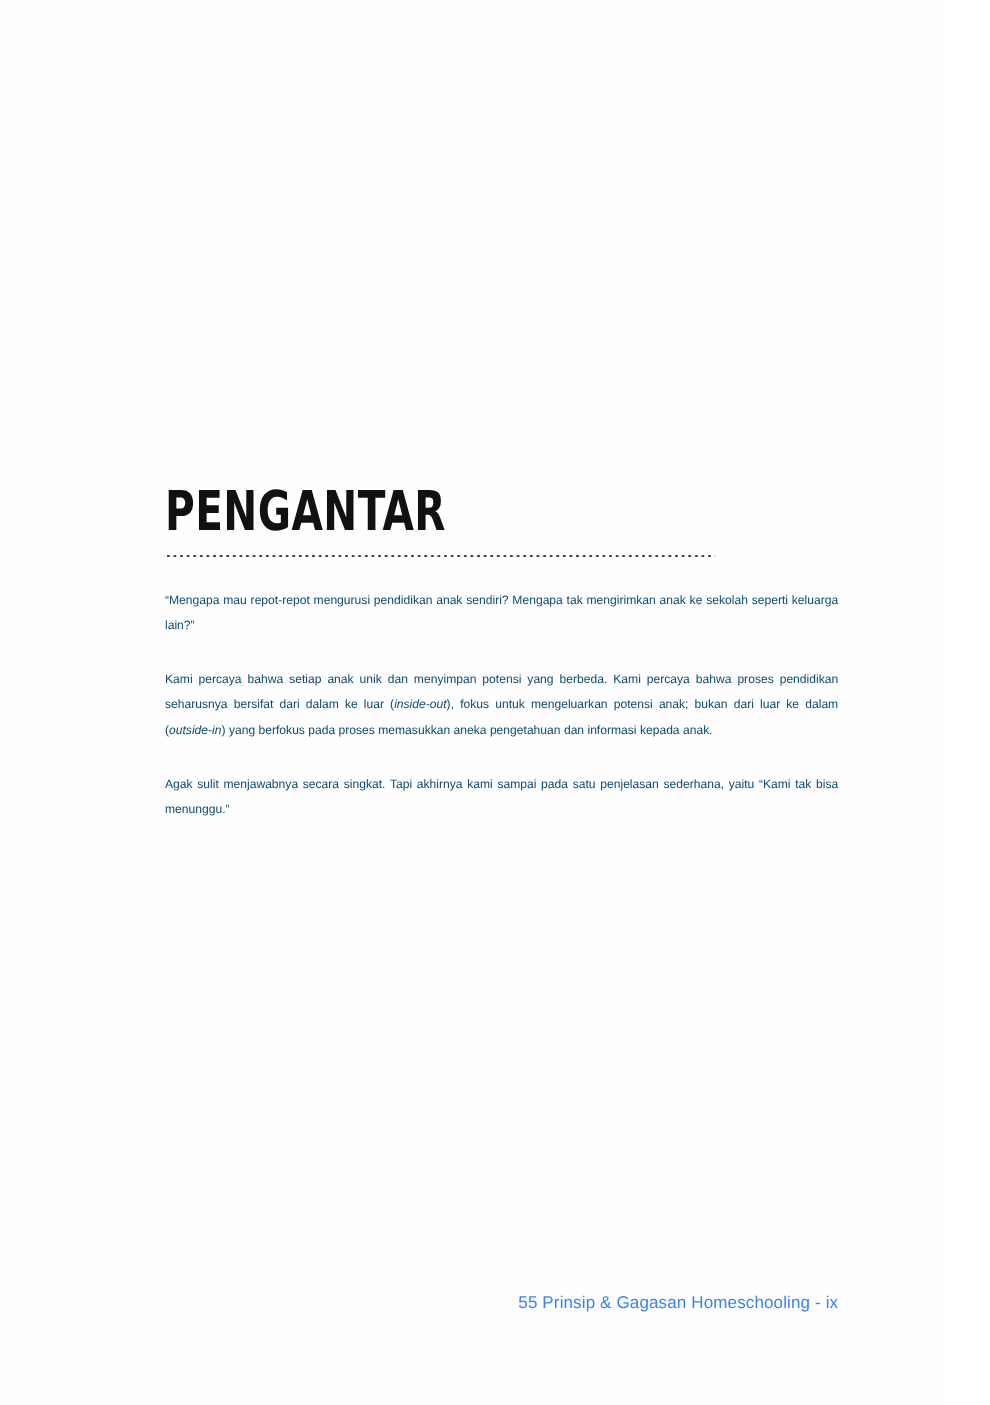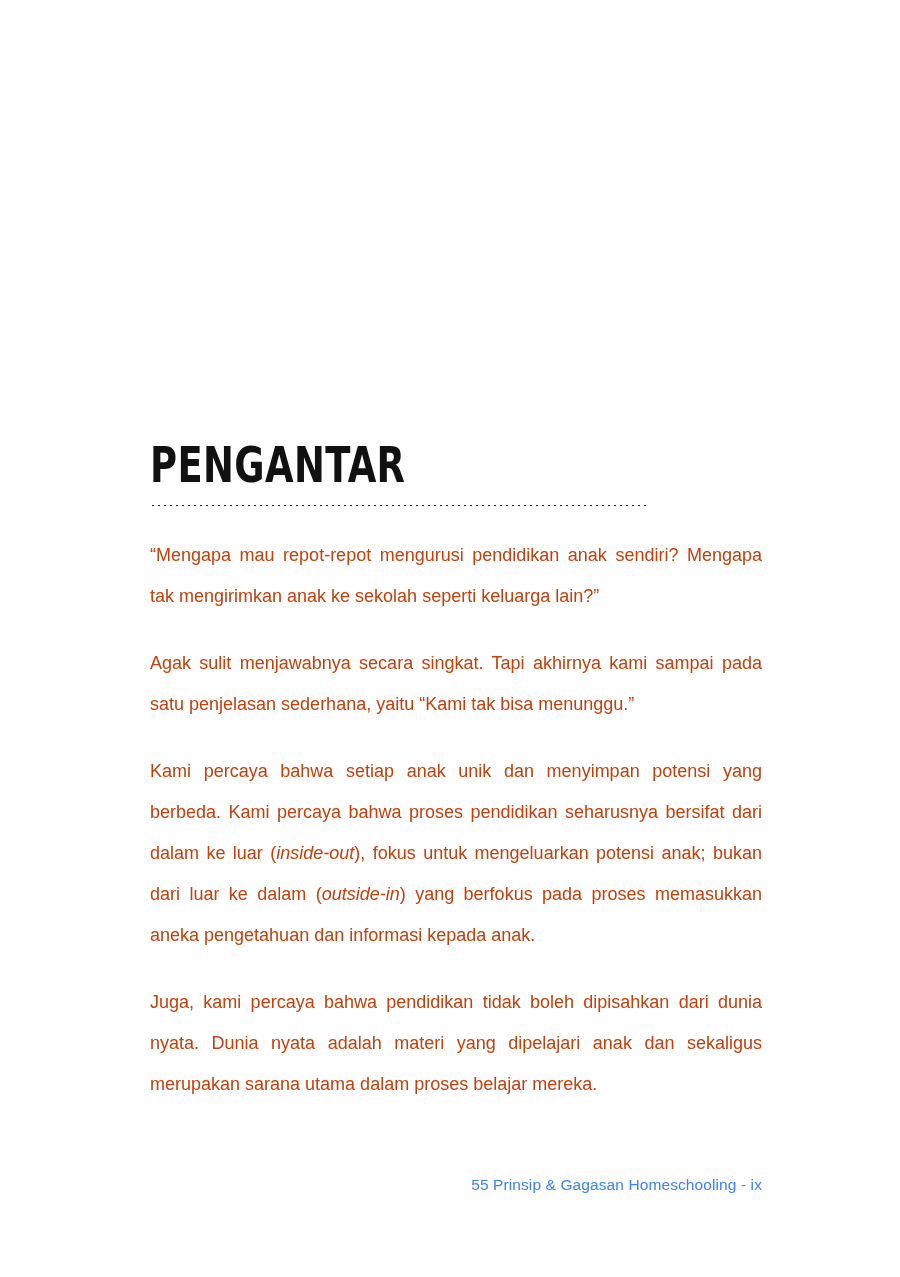--- a/index.html
+++ b/index.html
@@ -49,25 +49,25 @@
     height: 3px;
     margin: 0 0 28px 0;
     background-image: radial-gradient(circle, #1b1b1b 0.9px, rgba(255,255,255,0) 1.1px);
     background-size: 6px 3px;
     background-repeat: repeat-x;
     background-position: left center;
   }
 
   p.body-par {
     margin: 0 0 26px 0;
-    font-size: 18px;
-    line-height: 41px;
+    font-size: 11px;
+    line-height: 23px;
     text-align: justify;
     text-justify: inter-word;
-    color: #c2410c;
+    color: #0c4a6e;
     font-weight: 400;
   }
 
   p.body-par:last-of-type {
     margin-bottom: 0;
   }
 
   p.body-par em {
     font-style: italic;
   }
@@ -89,21 +89,20 @@
 <div class="page">
 
   <div class="content">
 
     <h1 class="chapter-title">PENGANTAR</h1>
 
     <div class="title-rule"></div>
 
     <div>
       <p class="body-par">“Mengapa mau repot-repot mengurusi pendidikan anak sendiri? Mengapa tak mengirimkan anak ke sekolah seperti keluarga lain?”</p>
+      <p class="body-par">Kami percaya bahwa setiap anak unik dan menyimpan potensi yang berbeda. Kami percaya bahwa proses pendidikan seharusnya bersifat dari dalam ke luar (<em>inside-out</em>), fokus untuk mengeluarkan potensi anak; bukan dari luar ke dalam (<em>outside-in</em>) yang berfokus pada proses memasukkan aneka pengetahuan dan informasi kepada anak.</p>
       <p class="body-par">Agak sulit menjawabnya secara singkat. Tapi akhirnya kami sampai pada satu penjelasan sederhana, yaitu “Kami tak bisa menunggu.”</p>
-      <p class="body-par">Kami percaya bahwa setiap anak unik dan menyimpan potensi yang berbeda. Kami percaya bahwa proses pendidikan seharusnya bersifat dari dalam ke luar (<em>inside-out</em>), fokus untuk mengeluarkan potensi anak; bukan dari luar ke dalam (<em>outside-in</em>) yang berfokus pada proses memasukkan aneka pengetahuan dan informasi kepada anak.</p>
-      <p class="body-par">Juga, kami percaya bahwa pendidikan tidak boleh dipisahkan dari dunia nyata. Dunia nyata adalah materi yang dipelajari anak dan sekaligus merupakan sarana utama dalam proses belajar mereka.</p>
     </div>
   </div>
 
   <div class="footer">55 Prinsip &amp; Gagasan Homeschooling - ix</div>
 
 </div>
 
 </body></html>

